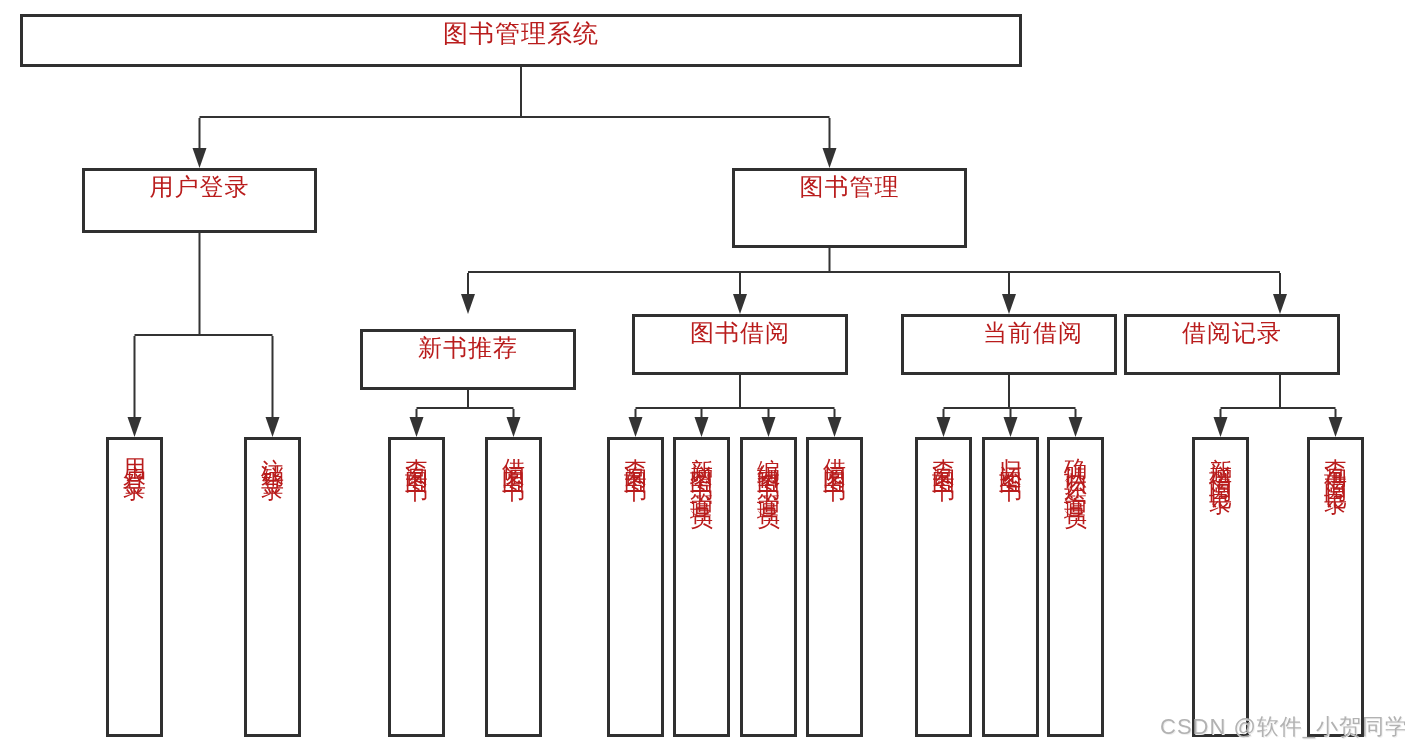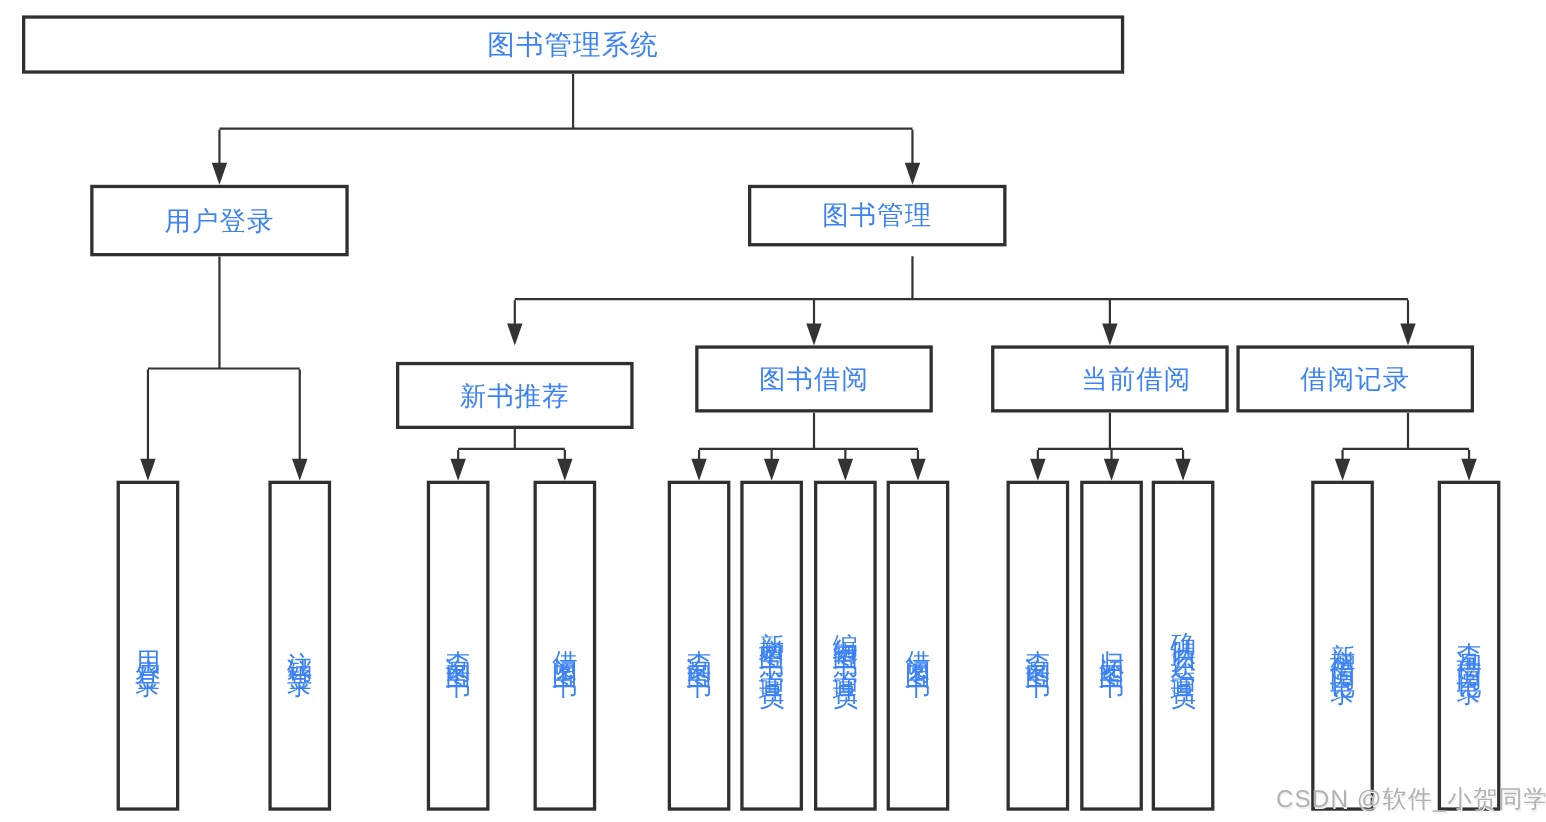--- a/index.html
+++ b/index.html
@@ -9,22 +9,22 @@
     background:#ffffff;
     font-family:"Liberation Sans","DejaVu Sans",sans-serif;
     overflow:hidden;
   }
   .connectors{position:absolute;left:0;top:0;z-index:0;pointer-events:none;}
   .box{
     position:absolute;
     background:#ffffff;
     border:3px solid #303030;
     box-sizing:border-box;
-    display:flex;align-items:center;justify-content:center;
-    color:#3b82f6;
+    display:flex;justify-content:center;
+    color:#b91c1c;
     z-index:1;
   }
   .h-label{font-size:24px;letter-spacing:1px;white-space:nowrap;}
   .root-label{font-size:25px;}
   .leaf{top:437px;width:57px;height:300px;}
   .v-label{
     writing-mode:vertical-rl;
     text-orientation:mixed;
     font-size:23px;
     line-height:1;
@@ -89,21 +89,21 @@
     </g>
   </svg>
 
   <div class="box" style="left:20px;top:14px;width:1002px;height:53px;">
     <span class="h-label root-label">图书管理系统</span>
   </div>
 
   <div class="box" style="left:82px;top:168px;width:235px;height:65px;">
     <span class="h-label">用户登录</span>
   </div>
-  <div class="box" style="left:680px;top:168px;width:235px;height:56px;">
+  <div class="box" style="left:732px;top:168px;width:235px;height:80px;">
     <span class="h-label">图书管理</span>
   </div>
 
   <div class="box" style="left:360px;top:329px;width:216px;height:61px;">
     <span class="h-label">新书推荐</span>
   </div>
   <div class="box" style="left:632px;top:314px;width:216px;height:61px;">
     <span class="h-label">图书借阅</span>
   </div>
   <div class="box" style="left:901px;top:314px;width:216px;height:61px;padding-left:48px;">

